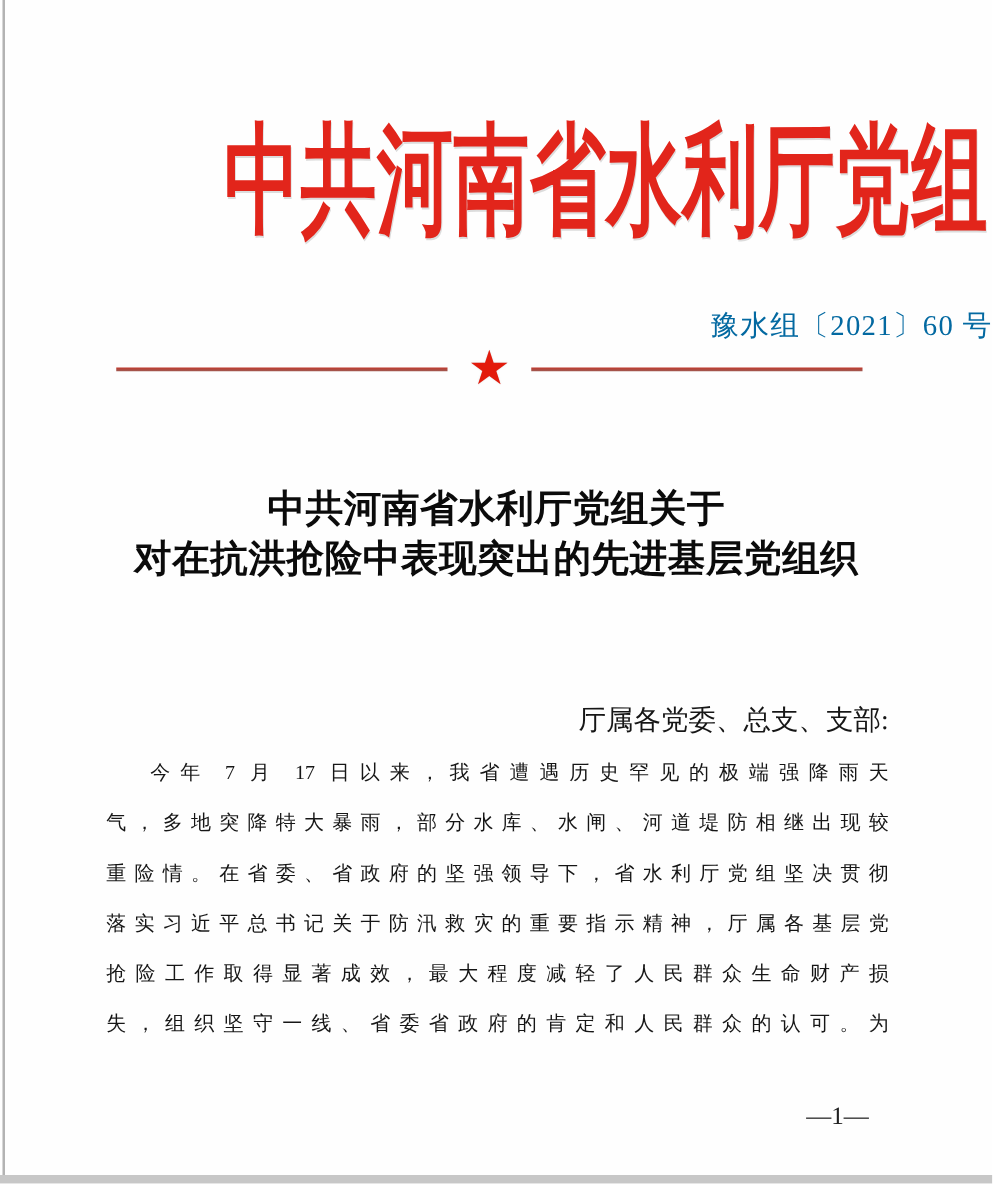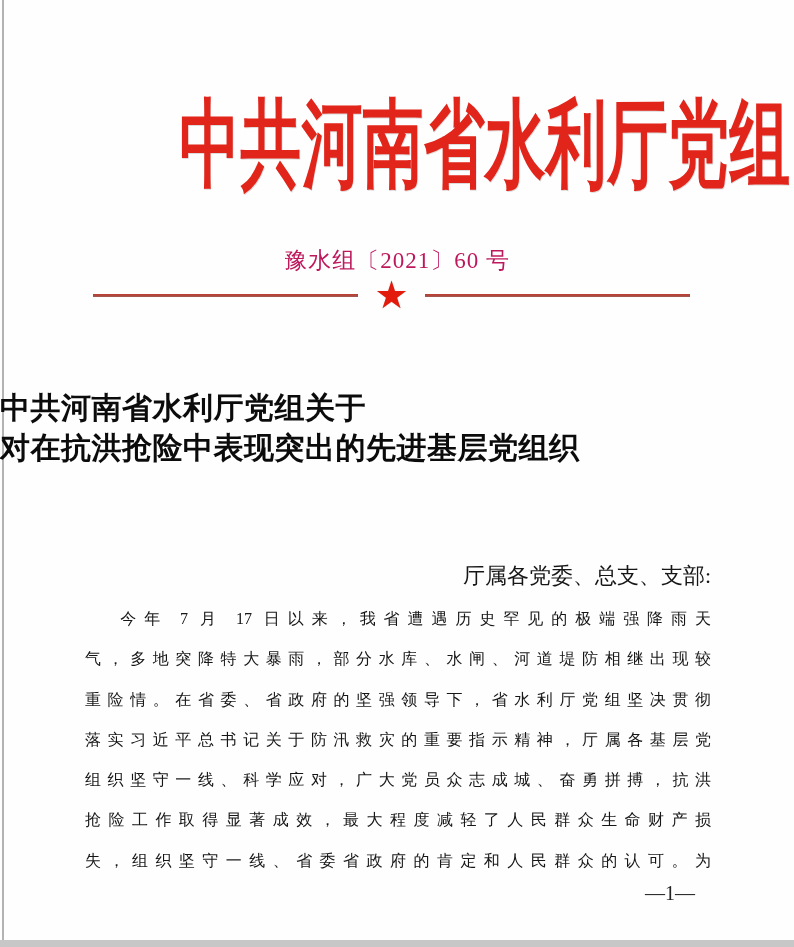--- a/index.html
+++ b/index.html
@@ -47,24 +47,24 @@
     transform: scaleX(0.63);
     transform-origin: 50% 50%;
     letter-spacing: 1px;
     text-shadow: 1px 1px 0 rgba(120,120,120,0.25);
   }
   
   .doc-number {
     position: absolute;
     top: 244px; left: 0;
     width: 100%;
-    text-align: center;
+    text-align: right;
     font-size: 23px;
     line-height: 34px;
-    color: #be185d;
+    color: #0369a1;
     letter-spacing: 1px;
   }
   
   .red-rule {
     position: absolute;
     top: 276px; left: 93px;
     width: 597px; height: 38px;
     display: flex;
     align-items: center;
   }
@@ -78,21 +78,21 @@
     line-height: 38px;
     color: var(--star-red, #e31b0c);
     margin: 0 16px;
     text-shadow: 0 0 1px rgba(150,150,150,0.5);
   }
   
   .doc-title {
     position: absolute;
     top: 388px; left: 0;
     width: 100%;
-    text-align: left;
+    text-align: center;
     font-size: 30px;
     font-weight: 700;
     color: #0b0b0b;
     line-height: 40px;
     letter-spacing: 0.5px;
   }
   
   .salutation {
     position: absolute;
     top: 556px; left: 85px;
@@ -153,21 +153,20 @@
     <div>对在抗洪抢险中表现突出的先进基层党组织</div>
   </div>
 
   <div class="salutation">厅属各党委、总支、支部:</div>
 
   <div class="body-block">
     <div class="body-line indent">今年 7 月 17 日以来，我省遭遇历史罕见的极端强降雨天</div>
     <div class="body-line">气，多地突降特大暴雨，部分水库、水闸、河道堤防相继出现较</div>
     <div class="body-line">重险情。在省委、省政府的坚强领导下，省水利厅党组坚决贯彻</div>
     <div class="body-line">落实习近平总书记关于防汛救灾的重要指示精神，厅属各基层党</div>
-    <div class="body-line">组织坚守一线、科学应对，广大党员众志成城、奋勇拼搏，抗洪</div>
     <div class="body-line">抢险工作取得显著成效，最大程度减轻了人民群众生命财产损</div>
     <div class="body-line">失，组织坚守一线、省委省政府的肯定和人民群众的认可。为</div>
   </div>
 
   <div class="page-number">—1—</div>
 
   <div class="scan-edge-bottom"></div>
 
 </div>
 

